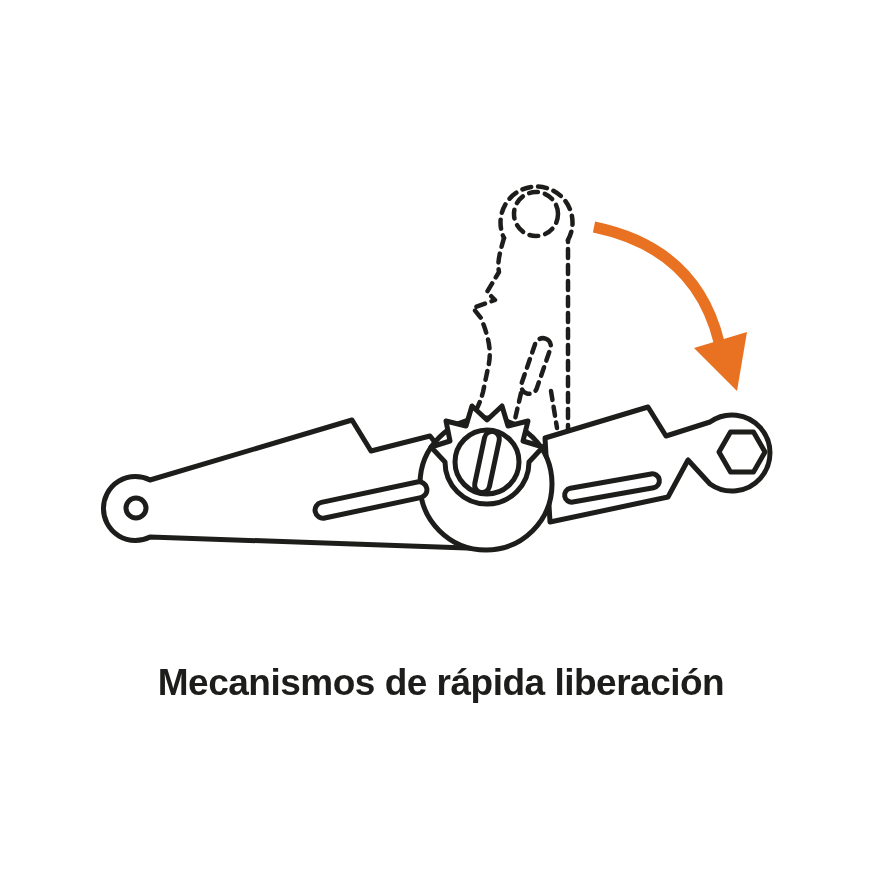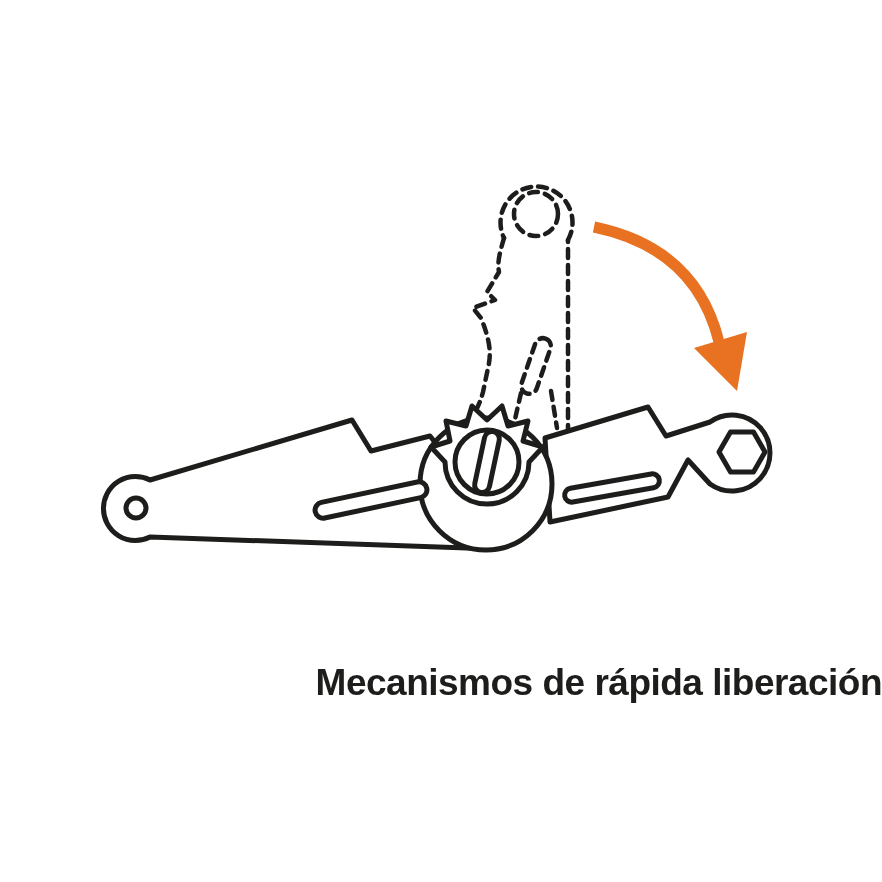--- a/index.html
+++ b/index.html
@@ -4,21 +4,21 @@
 <style>
   :root { --background:#ffffff; --line:#1d1d1b; --accent:#e87222; }
   html,body { margin:0; padding:0; background:#fff; }
   .stage { width:882px; height:882px; background:var(--background); position:relative; margin:0 auto; overflow:hidden;
            font-family:"Liberation Sans", sans-serif; }
   .stage svg { position:absolute; left:0; top:0; }
   .ln   { fill:#ffffff; stroke:var(--line); stroke-width:5; stroke-linejoin:round; }
   .dash { fill:none; stroke:var(--line); stroke-width:4.5; stroke-dasharray:9 7; stroke-linecap:round; stroke-linejoin:round; }
   .accent-stroke { fill:none; stroke:var(--accent); stroke-width:11; stroke-linecap:butt; }
   .accent-fill { fill:var(--accent); stroke:none; }
-  .caption { position:absolute; left:0; right:0; top:662px; text-align:right;
+  .caption { position:absolute; left:0; right:0; top:662px; text-align:center;
              font-weight:bold; font-size:37px; letter-spacing:-0.5px; color:var(--line); }
 </style>
 </head>
 <body>
 
 <div class="stage">
 
   <svg width="882" height="882" viewBox="0 0 882 882">
 
     <g>

